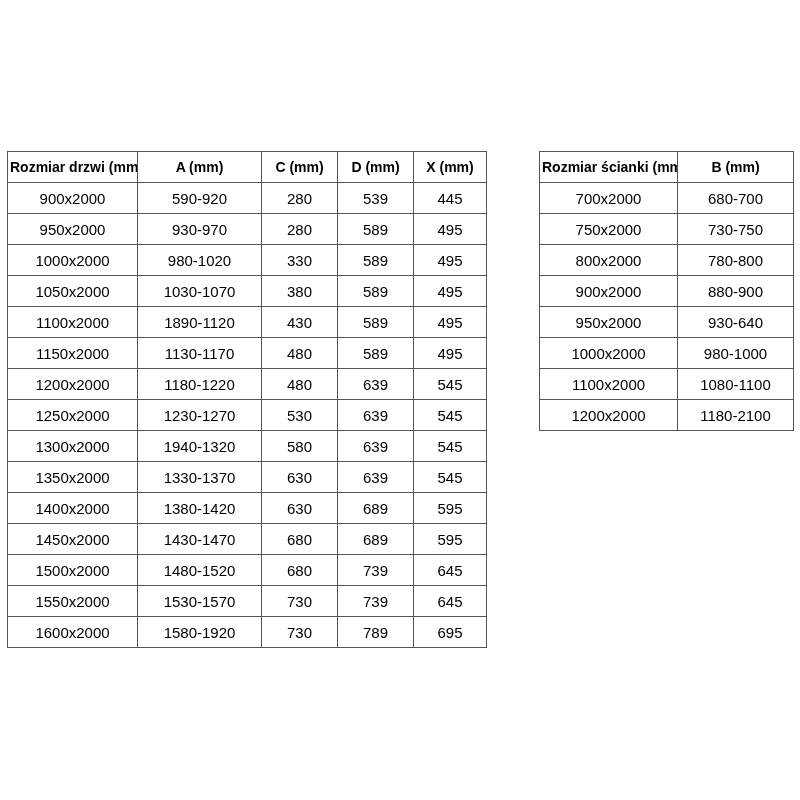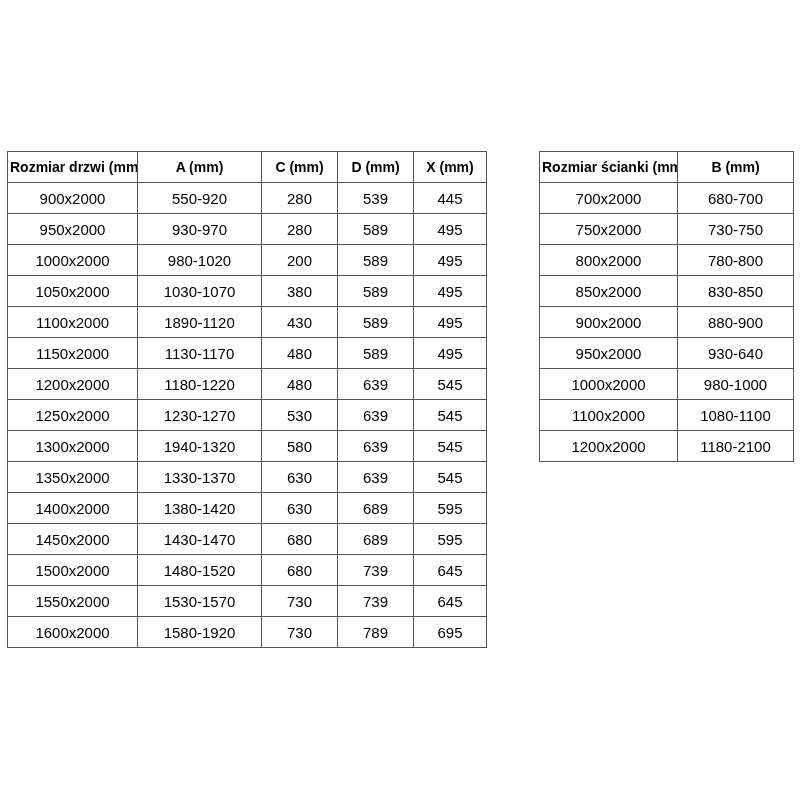--- a/index.html
+++ b/index.html
@@ -50,36 +50,36 @@
         <th>Rozmiar drzwi (mm)</th>
         <th>A (mm)</th>
         <th>C (mm)</th>
         <th>D (mm)</th>
         <th>X (mm)</th>
       </tr>
     </thead>
     <tbody>
         <tr>
           <td>900x2000</td>
-          <td>550-920</td>
+          <td>590-920</td>
           <td>280</td>
           <td>539</td>
           <td>445</td>
         </tr>
         <tr>
           <td>950x2000</td>
           <td>930-970</td>
           <td>280</td>
           <td>589</td>
           <td>495</td>
         </tr>
         <tr>
           <td>1000x2000</td>
           <td>980-1020</td>
-          <td>200</td>
+          <td>330</td>
           <td>589</td>
           <td>495</td>
         </tr>
         <tr>
           <td>1050x2000</td>
           <td>1030-1070</td>
           <td>380</td>
           <td>589</td>
           <td>495</td>
         </tr>
@@ -181,24 +181,20 @@
         </tr>
         <tr>
           <td>750x2000</td>
           <td>730-750</td>
         </tr>
         <tr>
           <td>800x2000</td>
           <td>780-800</td>
         </tr>
         <tr>
-          <td>850x2000</td>
-          <td>830-850</td>
-        </tr>
-        <tr>
           <td>900x2000</td>
           <td>880-900</td>
         </tr>
         <tr>
           <td>950x2000</td>
           <td>930-640</td>
         </tr>
         <tr>
           <td>1000x2000</td>
           <td>980-1000</td>

